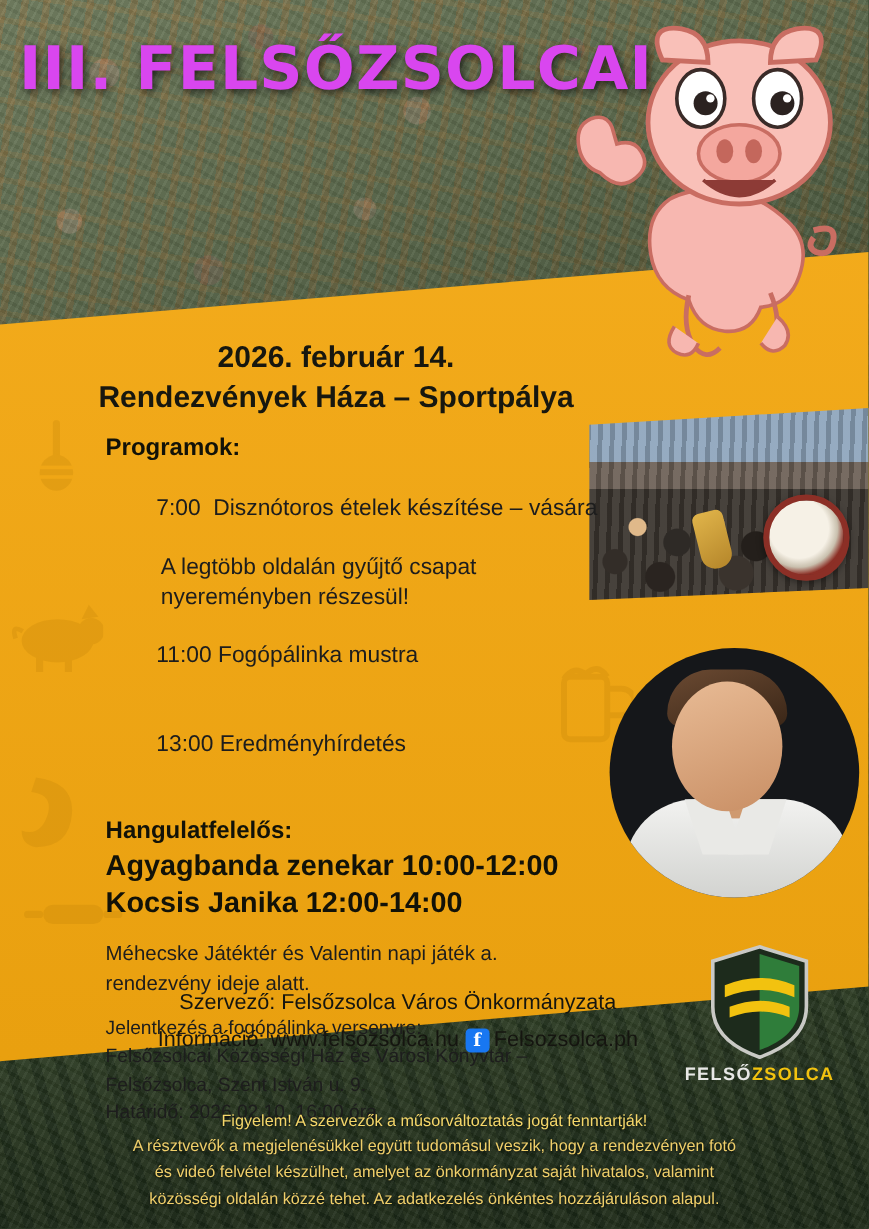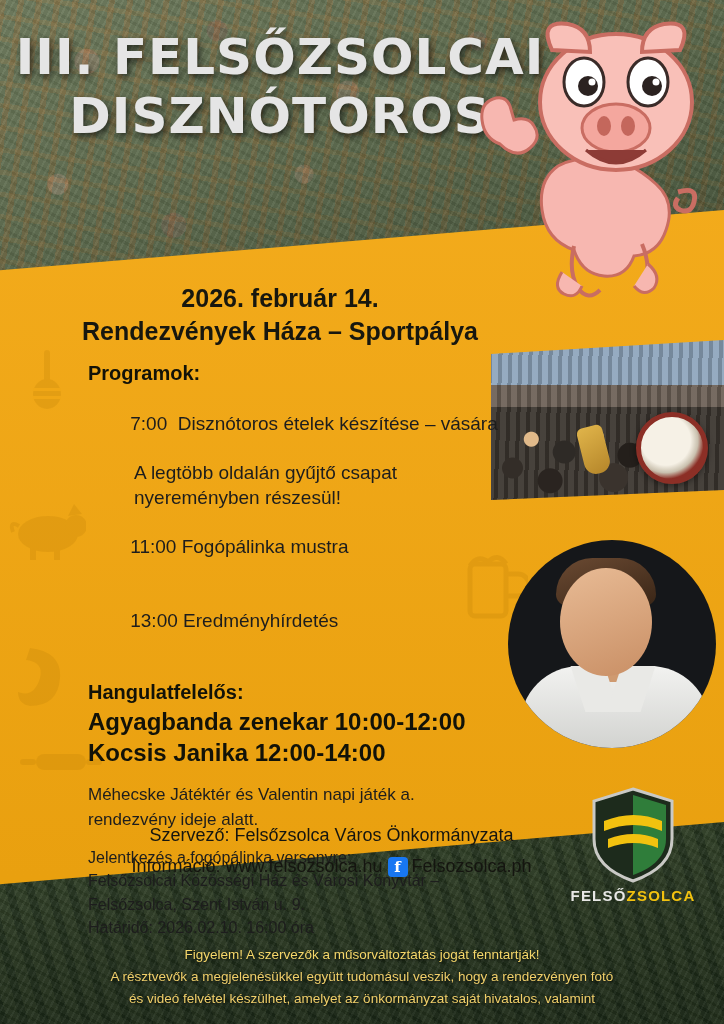--- a/index.html
+++ b/index.html
@@ -96,21 +96,21 @@
     position: absolute;
     left: 0;
     top: 28px;
     width: 560px;
     text-align: center;
     z-index: 5;
   }
   .title-line {
     font-family: "DejaVu Sans", sans-serif;
     font-weight: bold;
-    color: #e5e5e5;
+    color: #d946ef;
     font-size: 50px;
     letter-spacing: 1px;
     line-height: 1.18;
     text-shadow: 2px 3px 7px rgba(0,0,0,.65);
     text-align: center;
   }
 
   
   .pig {
     position: absolute;
@@ -399,21 +399,20 @@
   <div class="deco" style="left:18px; top:742px;">
     <svg width="86" height="40" viewBox="0 0 86 40">
         <rect x="18" y="12" width="50" height="16" rx="8" fill="#b97c06"></rect>
         <rect x="2" y="17" width="16" height="6" rx="3" fill="#b97c06"></rect>
         <rect x="68" y="17" width="16" height="6" rx="3" fill="#b97c06"></rect>
       </svg>
   </div>
 
   <div class="title-wrap">
     <div class="title-line">III. FELSŐZSOLCAI</div>
-    <div class="title-line">DISZNÓTOROS</div>
   </div>
 
   <div class="pig">
     <svg width="250" height="290" viewBox="0 0 250 290">
 
       <path d="M34 128 q-16 -6 -18 -24 q-2 -18 14 -22 q10 -2 14 8 l4 14 q14 -4 20 6 q8 12 -4 22 q-14 12 -30 -4 z" fill="#f7b7b0" stroke="#c96d62" stroke-width="3"></path>
 
       <path d="M92 150 q-20 14 -16 44 q4 30 32 40 q8 24 30 26 q22 2 30 -20 q24 -2 32 -26 q10 -28 -10 -46 q-28 -26 -60 -26 q-24 0 -38 8 z" fill="#f7b7b0" stroke="#c96d62" stroke-width="3"></path>
 
       <path d="M108 230 q-6 26 4 42 q10 14 22 2" fill="none" stroke="#c96d62" stroke-width="4"></path>
@@ -518,15 +517,16 @@
     </div>
     <div class="logo-text">
       <span>FELSŐ</span><span class="zs">ZSOLCA</span>
     </div>
   </div>
 
   <div class="disclaimer">
     <div class="first">Figyelem! A szervezők a műsorváltoztatás jogát fenntartják!</div>
     <div>A résztvevők a megjelenésükkel együtt tudomásul veszik, hogy a rendezvényen fotó</div>
     <div>és videó felvétel készülhet, amelyet az önkormányzat saját hivatalos, valamint</div>
+    <div>közösségi oldalán közzé tehet. Az adatkezelés önkéntes hozzájáruláson alapul.</div>
   </div>
 
 </div>
 
 </body></html>

